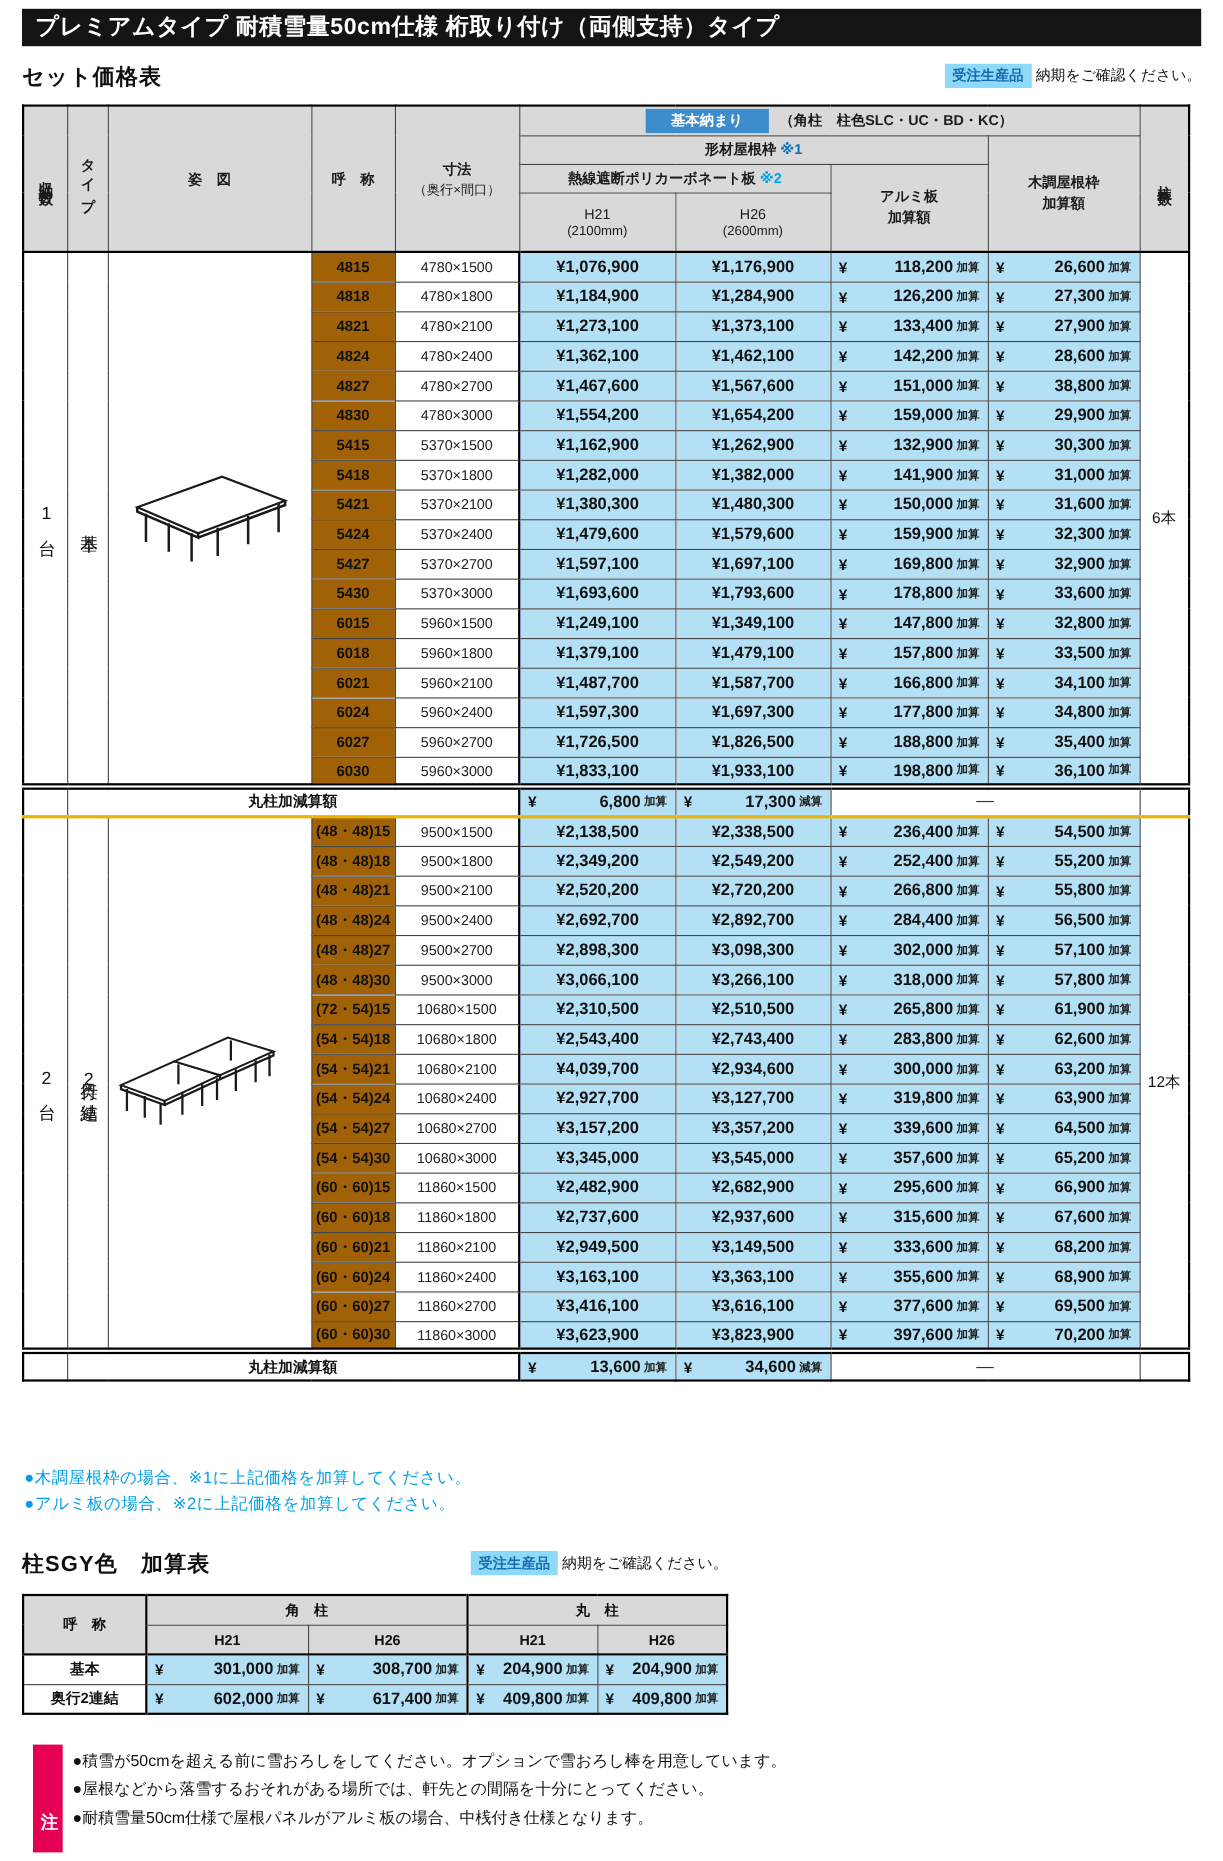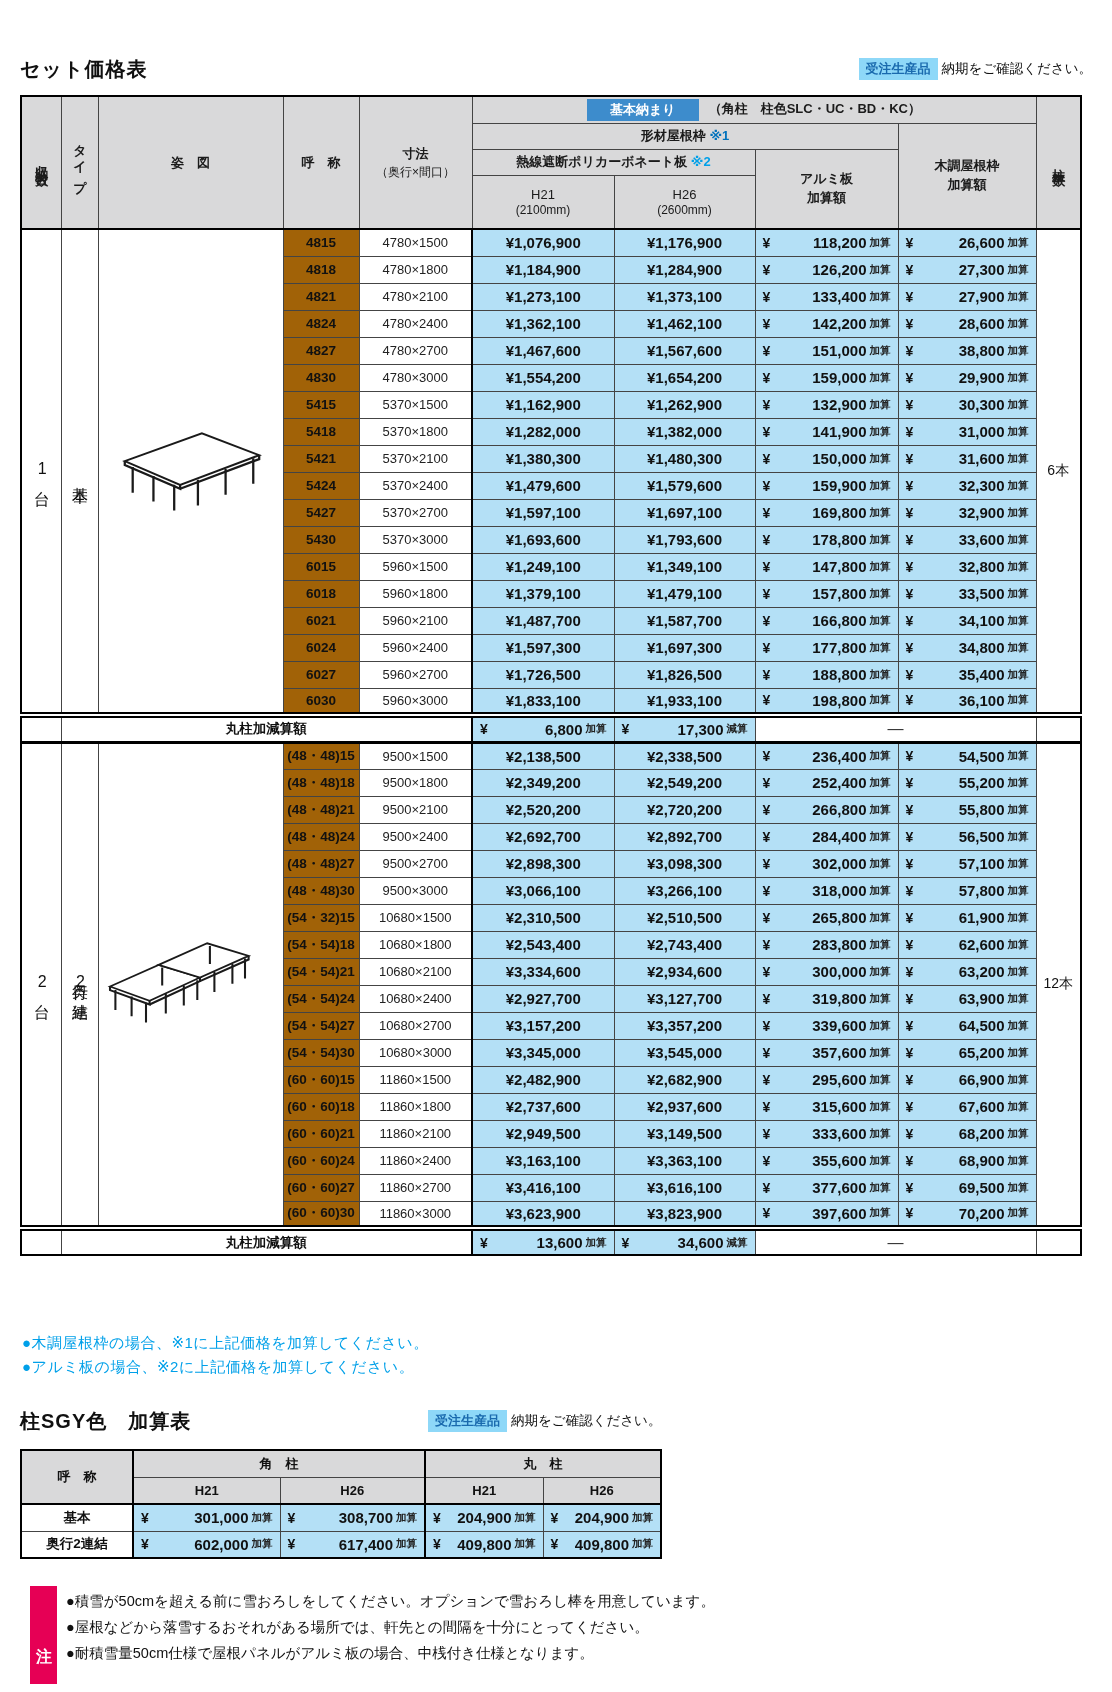--- a/index.html
+++ b/index.html
@@ -44,21 +44,21 @@
   .addcell .yen{font-size:14px;font-weight:bold;}
   .addcell .val{flex:1;text-align:right;font-size:15px;font-weight:bold;}
   .addcell .sfx{font-size:10.5px;font-weight:bold;color:#222;margin-left:3px;}
   .data-tr{height:27px;}
 
   
   tr.round-row td{border-top:6px double #000;height:27px;}
   td.r-blank{background:#fff;}
   td.r-label{background:#fff;text-align:center;font-size:13.5px;font-weight:bold;vertical-align:middle;}
   td.r-dash{background:#fff;text-align:center;font-size:16px;vertical-align:middle;color:#333;}
-  tbody.sec2 > tr.sec-first > td{border-top:3px solid #000000;}
+  tbody.sec2 > tr.sec-first > td{border-top:3px solid #eab308;}
 
   
   .blue-note{position:absolute;left:22px;color:#00a0e9;font-size:15px;letter-spacing:.5px;margin-top:40px;}
 
   
   .sgytable{position:absolute;left:20px;top:1449px;width:640px;border:2.5px solid #000;}
   .sgytable td{height:27px;text-align:center;vertical-align:middle;font-size:13px;}
   .sgytable .hd{background:#d9d9da;font-weight:bold;}
   .sgytable .nm{background:#fff;font-size:13.5px;font-weight:bold;}
   .sgytable .pv{background:#b4e0f6;}
@@ -74,20 +74,21 @@
   .caution-lines div{font-size:14.5px;color:#111;line-height:26px;white-space:nowrap;}
 
   svg .ln{stroke:#1a1a1a;stroke-width:2.3;fill:none;}
   svg .tp{stroke:#1a1a1a;stroke-width:2;fill:#fff;}
 </style>
 </head>
 <body>
 
 <div class="page">
 
+  <div class="titlebar">プレミアムタイプ 耐積雪量50cm仕様 桁取り付け（両側支持）タイプ</div>
 
   <div class="sec-head" style="left:20px;top:56px;">セット価格表</div>
   <div class="order-line" style="right:20px;top:58px;">
     <span class="order-badge">受注生産品</span>
     <span class="order-note">納期をご確認ください。</span>
   </div>
 
   <table class="maintable">
     <colgroup>
       <col style="width:40px">
@@ -661,21 +662,21 @@
           </td>
           <td class="c-wood">
             <span class="addcell">
               <span class="yen">¥</span>
               <span class="val">57,800</span>
               <span class="sfx">加算</span>
             </span>
           </td>
         </tr>
         <tr class="data-tr">
-          <td class="c-name"><span>(54・32)15</span></td>
+          <td class="c-name"><span>(72・54)15</span></td>
           <td class="c-size"><span>10680×1500</span></td>
           <td class="c-h21"><span>¥2,310,500</span></td>
           <td class="c-h26"><span>¥2,510,500</span></td>
           <td class="c-alumi">
             <span class="addcell">
               <span class="yen">¥</span>
               <span class="val">265,800</span>
               <span class="sfx">加算</span>
             </span>
           </td>
@@ -703,21 +704,21 @@
             <span class="addcell">
               <span class="yen">¥</span>
               <span class="val">62,600</span>
               <span class="sfx">加算</span>
             </span>
           </td>
         </tr>
         <tr class="data-tr">
           <td class="c-name"><span>(54・54)21</span></td>
           <td class="c-size"><span>10680×2100</span></td>
-          <td class="c-h21"><span>¥3,334,600</span></td>
+          <td class="c-h21"><span>¥4,039,700</span></td>
           <td class="c-h26"><span>¥2,934,600</span></td>
           <td class="c-alumi">
             <span class="addcell">
               <span class="yen">¥</span>
               <span class="val">300,000</span>
               <span class="sfx">加算</span>
             </span>
           </td>
           <td class="c-wood">
             <span class="addcell">

